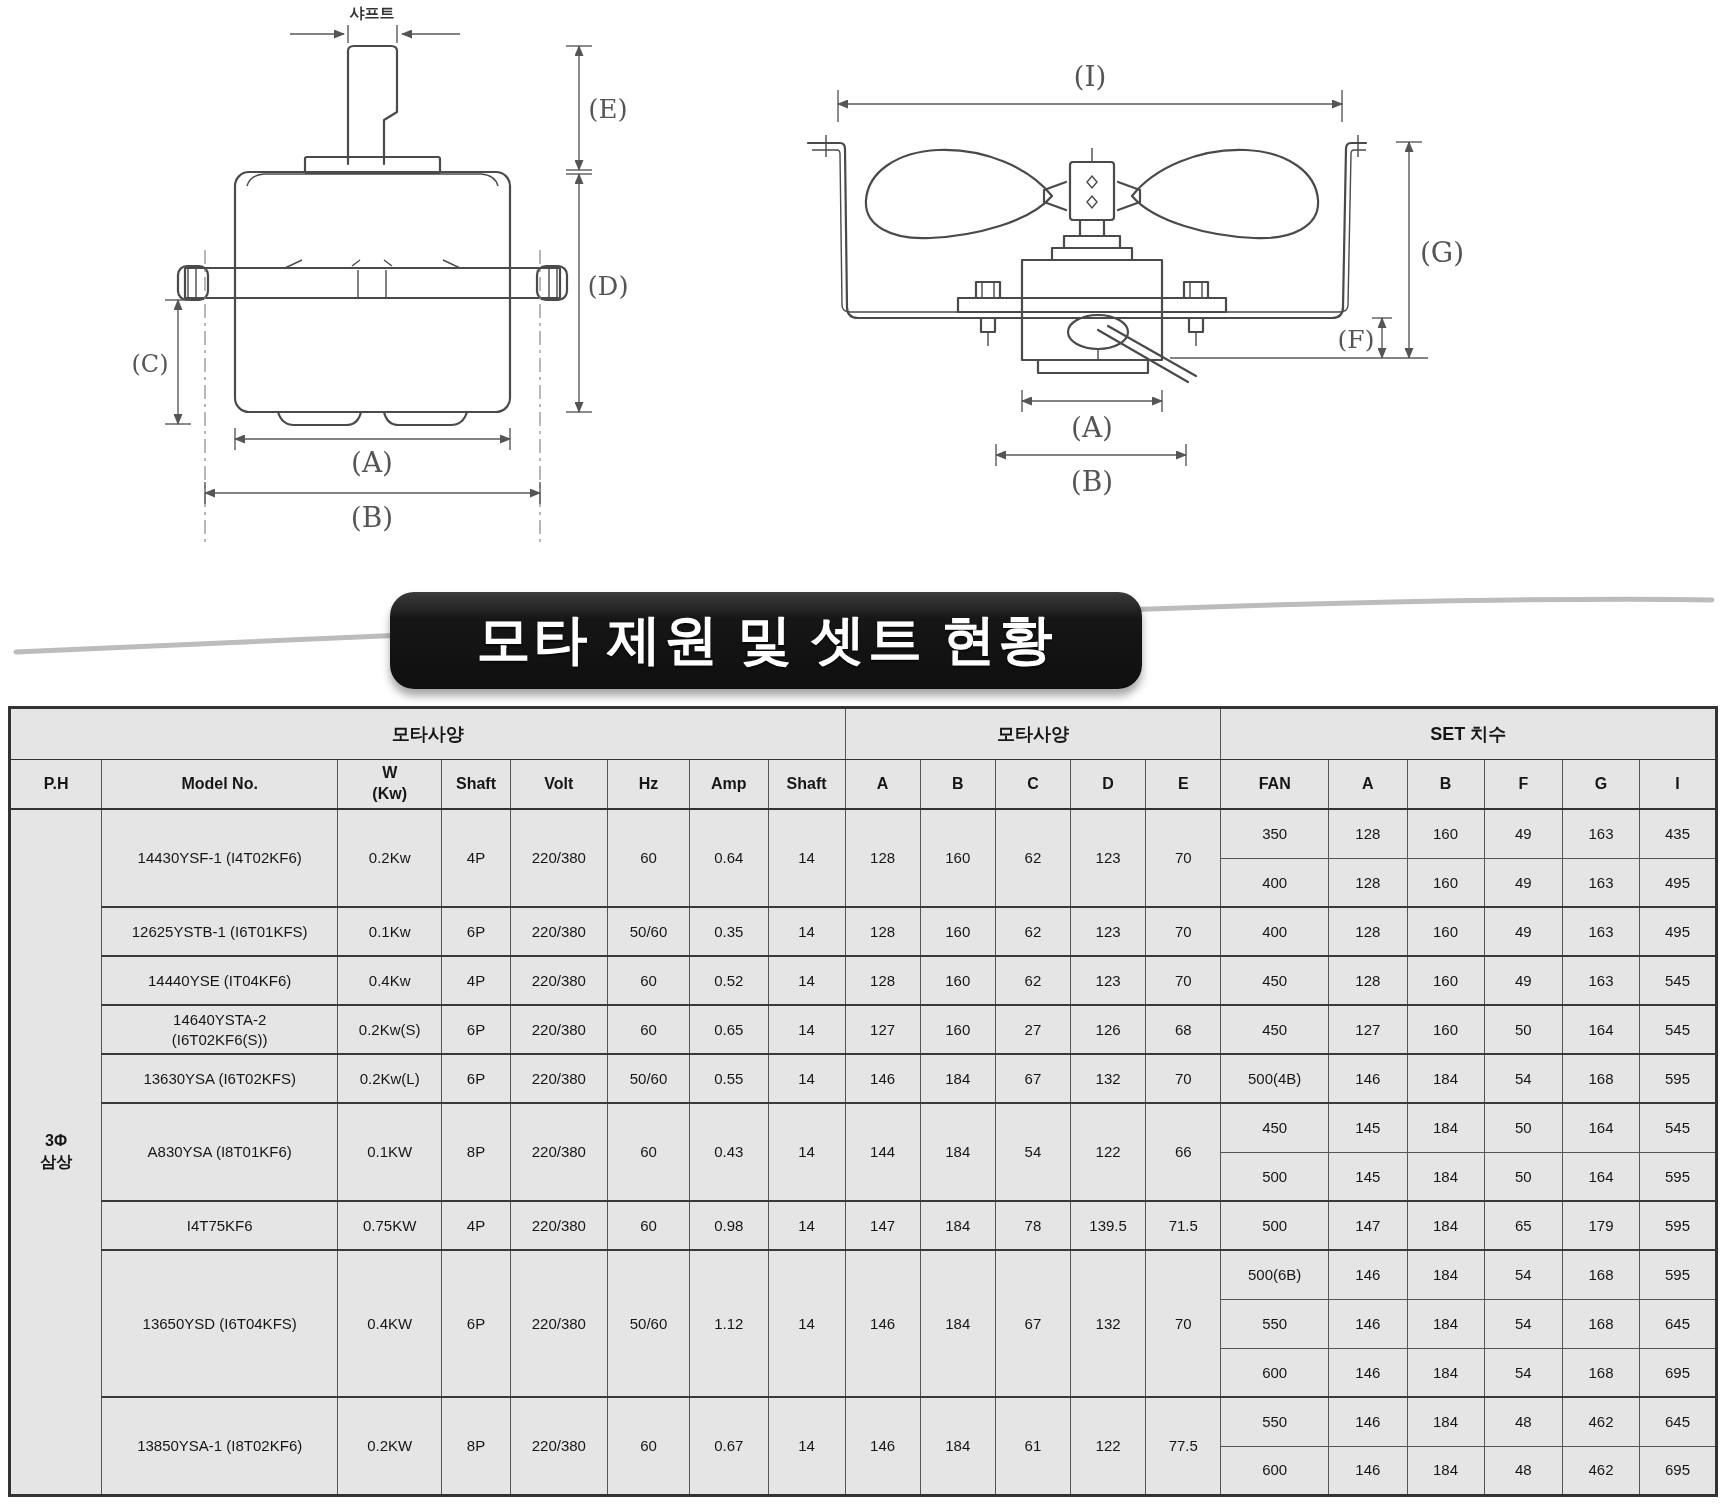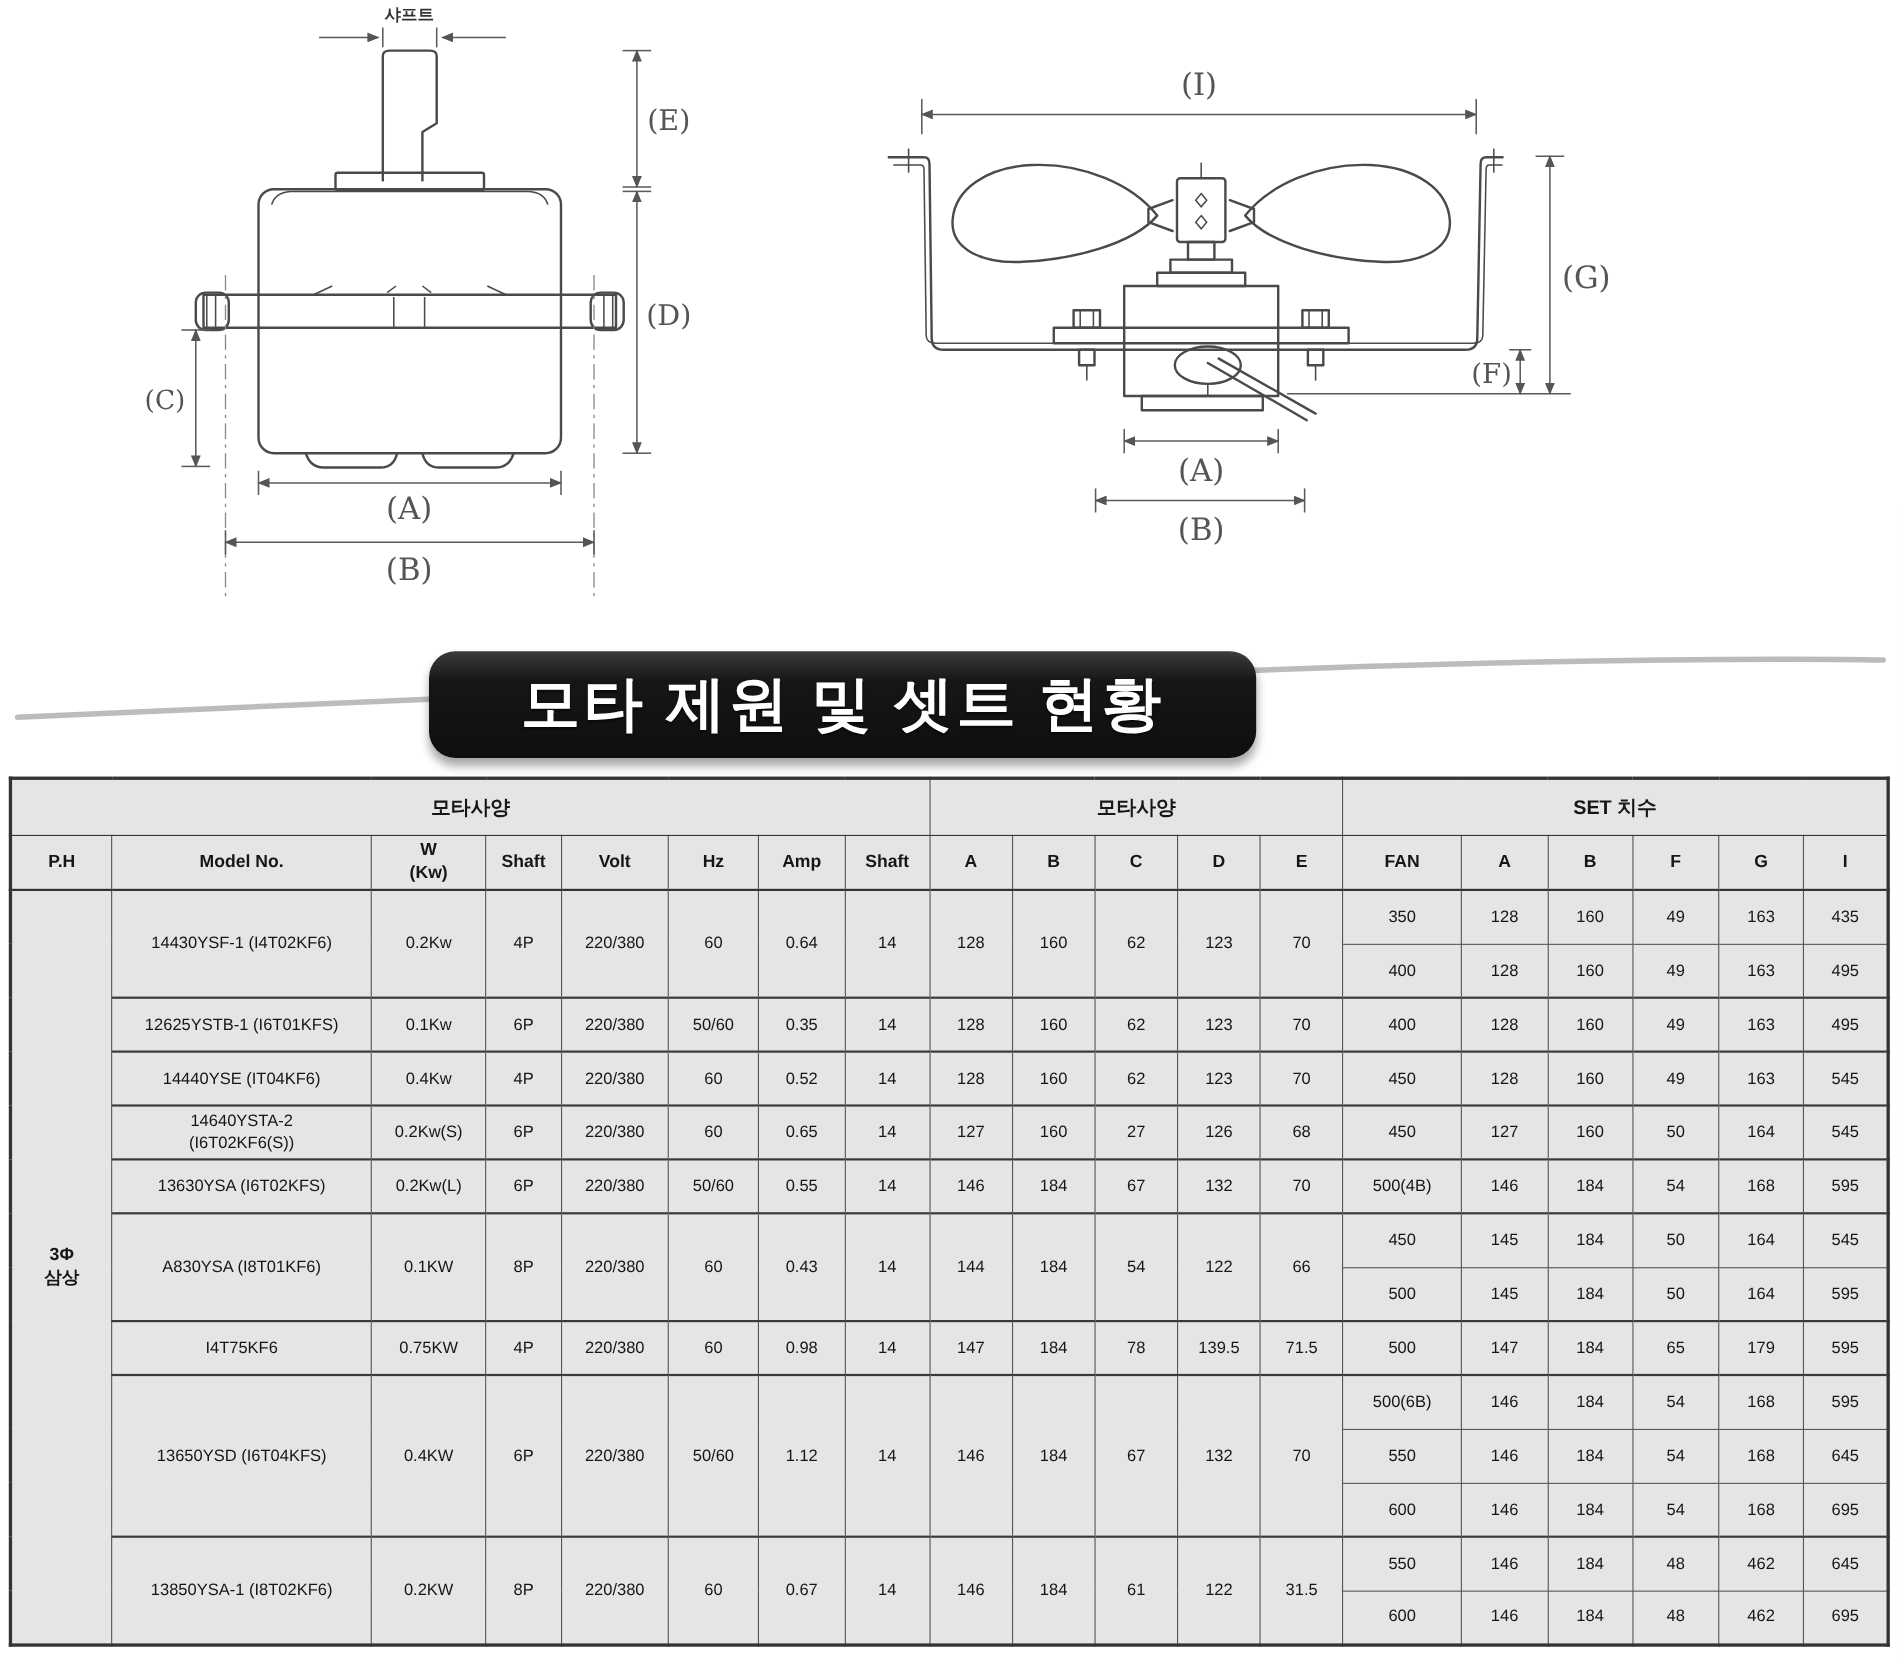--- a/index.html
+++ b/index.html
@@ -21,21 +21,21 @@
   svg .dash{stroke:#888;stroke-width:1.2;fill:none;stroke-dasharray:14 5 3 5;}
   svg .dimlabel{font-family:"DejaVu Serif", serif;fill:#555;}
   svg .klabel{font-family:"Liberation Sans", sans-serif;fill:#333;font-weight:bold;}
   
   .swoosh{position:absolute;left:0;top:560px;z-index:0;}
   .banner{
     position:absolute;left:390px;top:592px;width:752px;height:97px;z-index:1;
     background:linear-gradient(180deg,#3c3c3c 0%,#161616 28%,#0f0f0f 100%);
     border-radius:24px;
     box-shadow:0 7px 9px rgba(0,0,0,0.35);
-    display:flex;align-items:center;justify-content:center;
+    display:flex;align-items:center;justify-content:center;font-family:Liberation Serif, serif;
   }
   .banner span{
     color:#ffffff;font-size:54px;font-weight:bold;letter-spacing:3px;
     text-shadow:0 2px 2px rgba(0,0,0,0.6);
   }
   
   table.spec{
     position:absolute;left:8px;top:706px;width:1710px;
     border-collapse:collapse;table-layout:fixed;
     font-size:15px;color:#161616;background:#e5e5e5;
@@ -815,21 +815,21 @@
           <td rowspan="2">
             <span class="cl">184</span>
           </td>
           <td rowspan="2">
             <span class="cl">61</span>
           </td>
           <td rowspan="2">
             <span class="cl">122</span>
           </td>
           <td rowspan="2">
-            <span class="cl">31.5</span>
+            <span class="cl">77.5</span>
           </td>
           <td>
             <span class="cl">550</span>
           </td>
           <td>
             <span class="cl">146</span>
           </td>
           <td>
             <span class="cl">184</span>
           </td>

